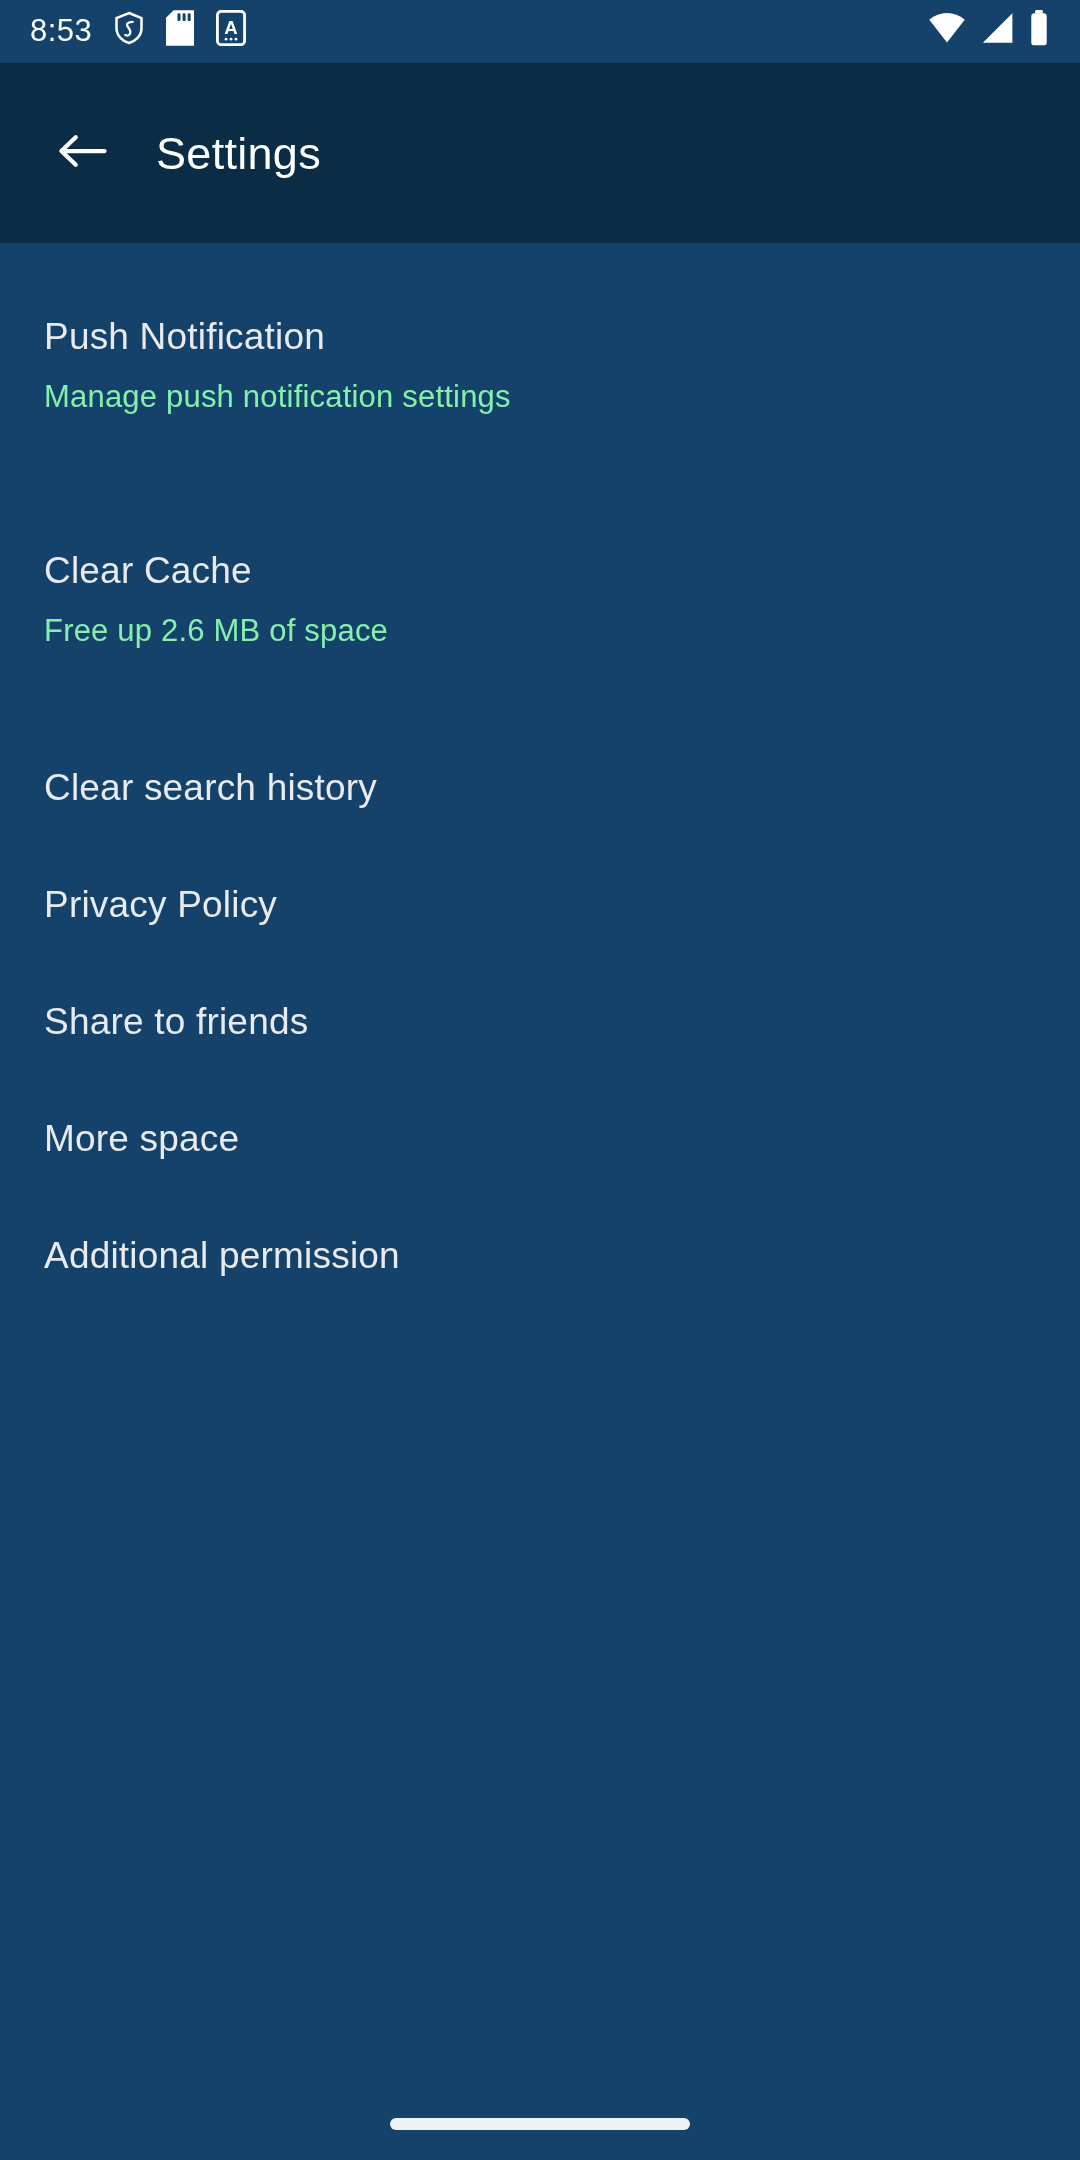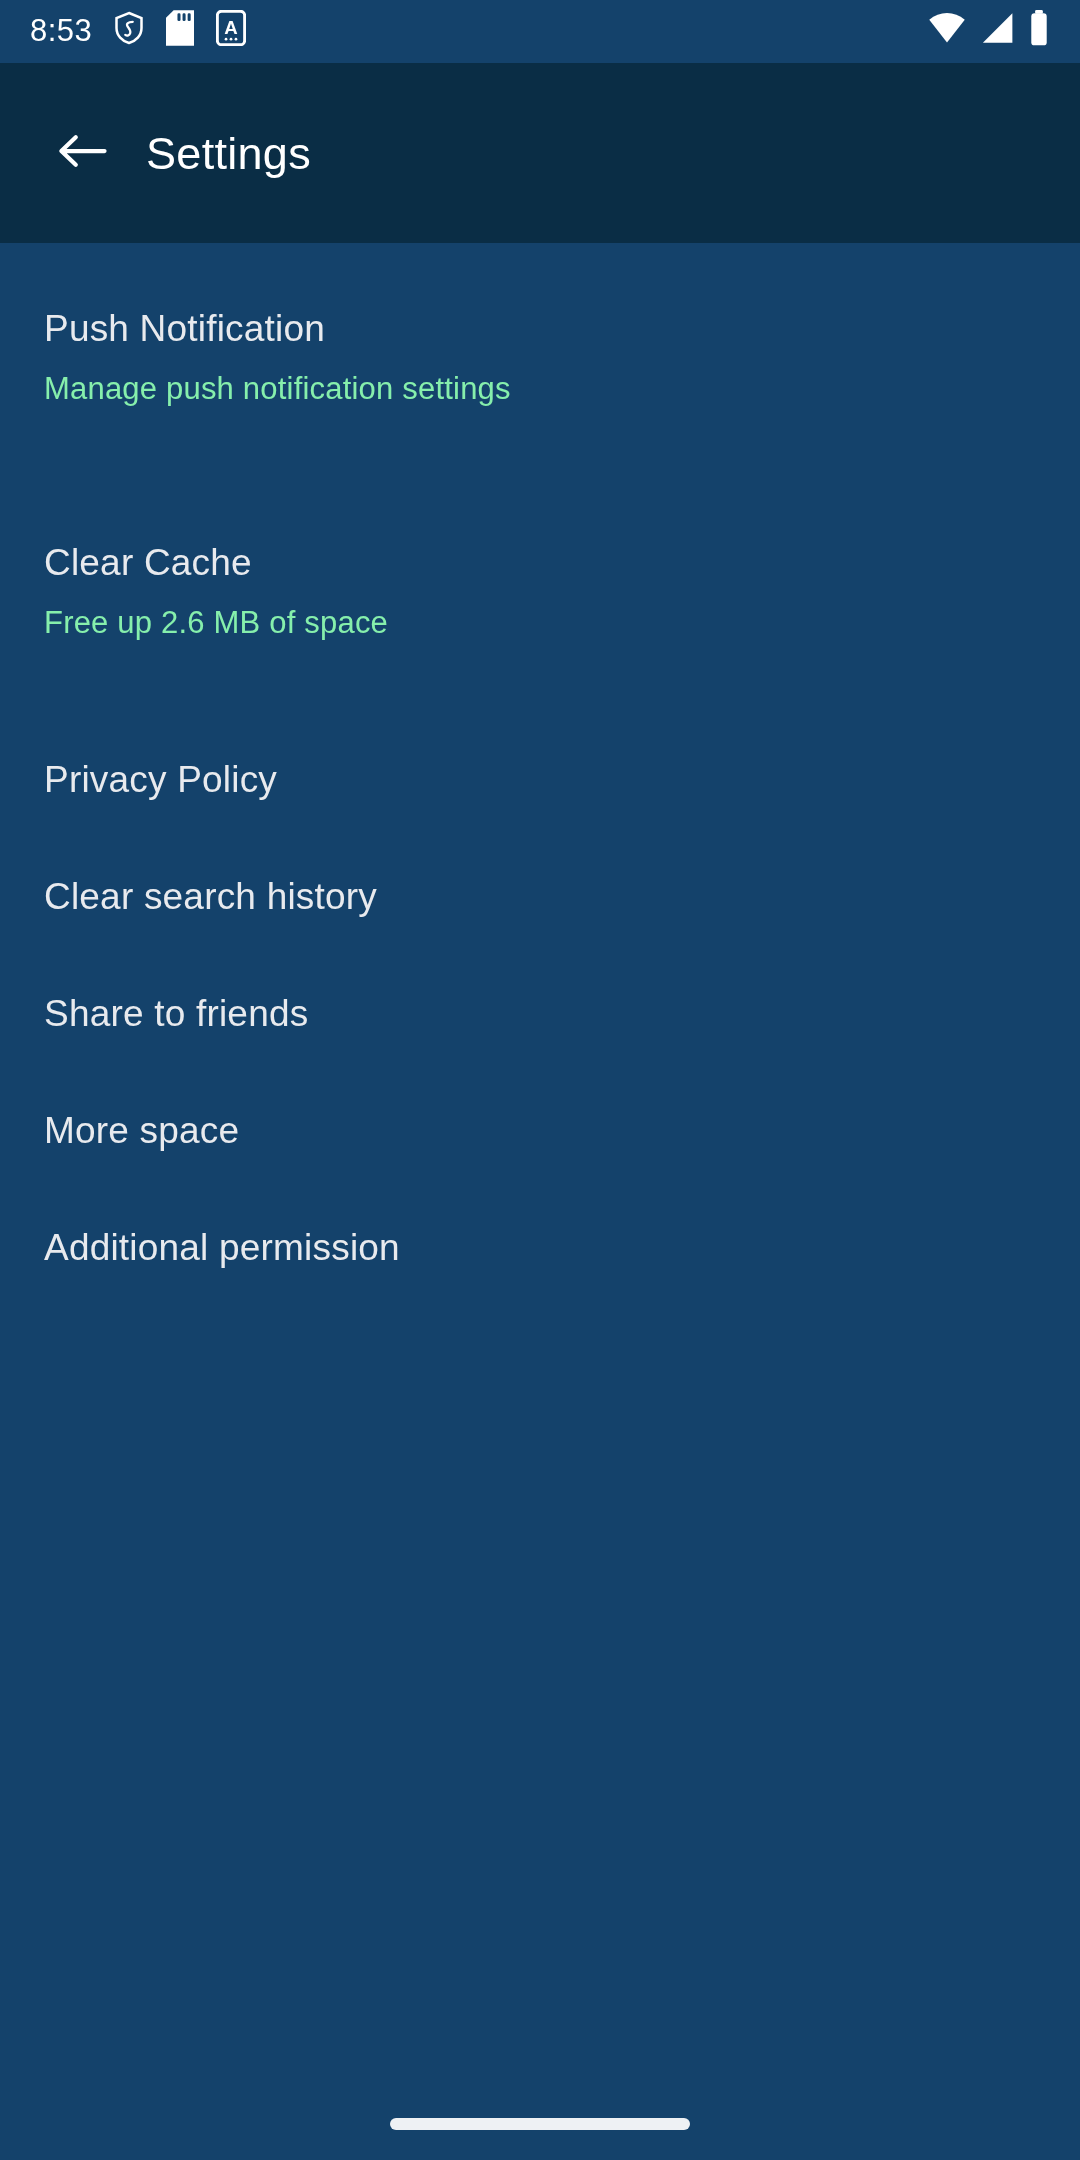--- a/index.html
+++ b/index.html
@@ -32,28 +32,28 @@
     background:#0a2d45;
     display:flex; align-items:center;
   }
   #back-button {
     width:96px; height:96px; margin-left:34px;
     display:flex; align-items:center; justify-content:center;
     border-radius:50%; cursor:pointer;
   }
   #app-bar-title {
     color:#ffffff; font-size:45px; line-height:1;
-    margin-left:16px; letter-spacing:0.3px;
+    margin-left:26px; letter-spacing:0.3px;
     white-space:nowrap;
   }
 
   
   #settings-list {
     position:absolute; left:0; top:243px; width:1080px;
-    padding-top:12px;
+    padding-top:20px;
   }
   .list-item {
     position:relative;
     padding:0 44px;
     cursor:pointer;
   }
   .item-title {
     color:#e8eaee; font-size:37px; line-height:1;
     white-space:nowrap; letter-spacing:0.2px;
   }
@@ -149,25 +149,25 @@
       <div class="item-title">Push Notification</div>
       <div class="item-subtitle">Manage push notification settings</div>
     </div>
 
     <div class="list-item item-with-sub">
       <div class="item-title">Clear Cache</div>
       <div class="item-subtitle">Free up 2.6 MB of space</div>
     </div>
 
     <div class="list-item item-simple">
-      <div class="item-title">Privacy Policy</div>
+      <div class="item-title">Clear search history</div>
     </div>
 
     <div class="list-item item-simple">
-      <div class="item-title">Clear search history</div>
+      <div class="item-title">Privacy Policy</div>
     </div>
 
 
     <div class="list-item item-simple">
       <div class="item-title">Share to friends</div>
     </div>
 
     <div class="list-item item-simple">
       <div class="item-title">More space</div>
     </div>

